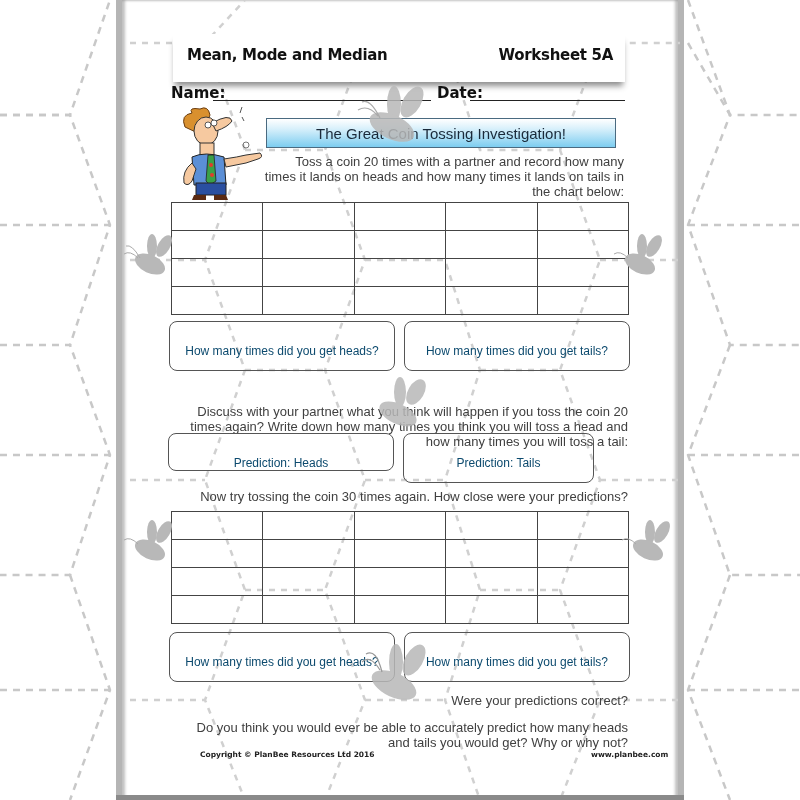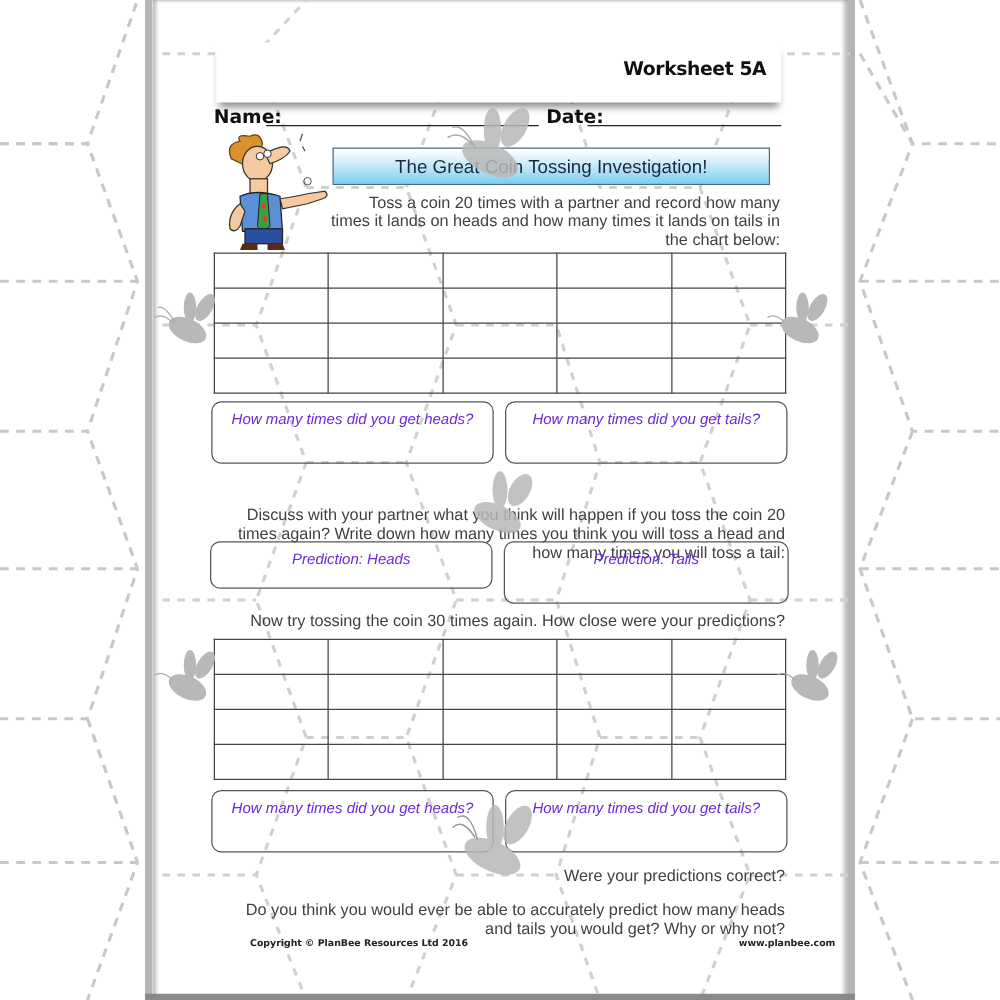--- a/index.html
+++ b/index.html
@@ -50,22 +50,22 @@
     font-family: "Liberation Sans", sans-serif; font-size: 13px; line-height: 15px;
   }
   .grid {
     position: absolute; z-index: 5; border-collapse: collapse;
   }
   .grid td {
     border: 1.5px solid #444; width: 91px; height: 27px; padding: 0;
   }
   .box {
     position: absolute; z-index: 5; border: 1.5px solid #555; border-radius: 8px; box-sizing: border-box;
-    background: transparent; text-align: center; padding-top: 6px;
-    font-family: "Liberation Sans", sans-serif; font-size: 12px; color: #6d28d9; font-style: italic;
+    background: transparent; text-align: center; padding-top: 22px;
+    font-family: "Liberation Sans", sans-serif; font-size: 12px; color: #0c4a6e;
   }
   .footer-left, .footer-right {
     position: absolute; top: 750px; z-index: 5; font-size: 7.5px; font-weight: bold; color: #222;
     font-family: "DejaVu Sans", sans-serif;
     margin-left: 28px;
   }
   .footer-left { left: 172px; }
   .footer-right { left: 563px; }
   .bee { position: absolute; z-index: 6; }
   .cartoon { position: absolute; left: 180px; top: 105px; width: 85px; height: 95px; z-index: 5; }
@@ -115,20 +115,21 @@
     <polyline points="480,590 560,590"></polyline>
     <polyline points="365,480 445,480"></polyline>
     <polyline points="365,700 445,700"></polyline>
     <polyline points="365,43 445,43"></polyline>
   </g>
 </svg>
 
 <div class="page-bottom"></div>
 
 <div class="header-card">
+  <span class="header-title">Mean, Mode and Median</span>
   <span class="header-ws">Worksheet 5A</span>
 </div>
 
 <span class="name-label">Name:</span>
 <div class="line" style="left:213px; top:100px; width:218px;"></div>
 <span class="date-label">Date:</span>
 <div class="line" style="left:470px; top:100px; width:155px;"></div>
 
 <svg class="cartoon" viewBox="0 0 85 95">
   <path d="M5 22 Q0 10 12 8 Q8 2 20 4 Q28 0 30 10 L22 30 Z" fill="#d9902e" stroke="#6b3d10" stroke-width="1"></path>
@@ -192,21 +193,21 @@
 </div>
 <div class="box" style="left:404px; top:321px; width:226px; height:50px;">
   <span>How many times did you get tails?</span>
 </div>
 
 <div class="text" style="left:172px; top:404px; width:456px;">Discuss with your partner what you think will happen if you toss the coin 20 times again? Write down how many times you think you will toss a head and how many times you will toss a tail:</div>
 
 <div class="box" style="left:168px; top:433px; width:226px; height:38px;">
   <span>Prediction: Heads</span>
 </div>
-<div class="box" style="left:403px; top:433px; width:228px; height:50px;">
+<div class="box" style="left:403px; top:433px; width:191px; height:50px;">
   <span>Prediction: Tails</span>
 </div>
 
 <div class="text" style="left:172px; top:489px; width:456px;">Now try tossing the coin 30 times again. How close were your predictions?</div>
 
 <table class="grid" style="left:171px; top:511px; width:458px;">
   <tbody>
       <tr>
         <td></td>
         <td></td>

